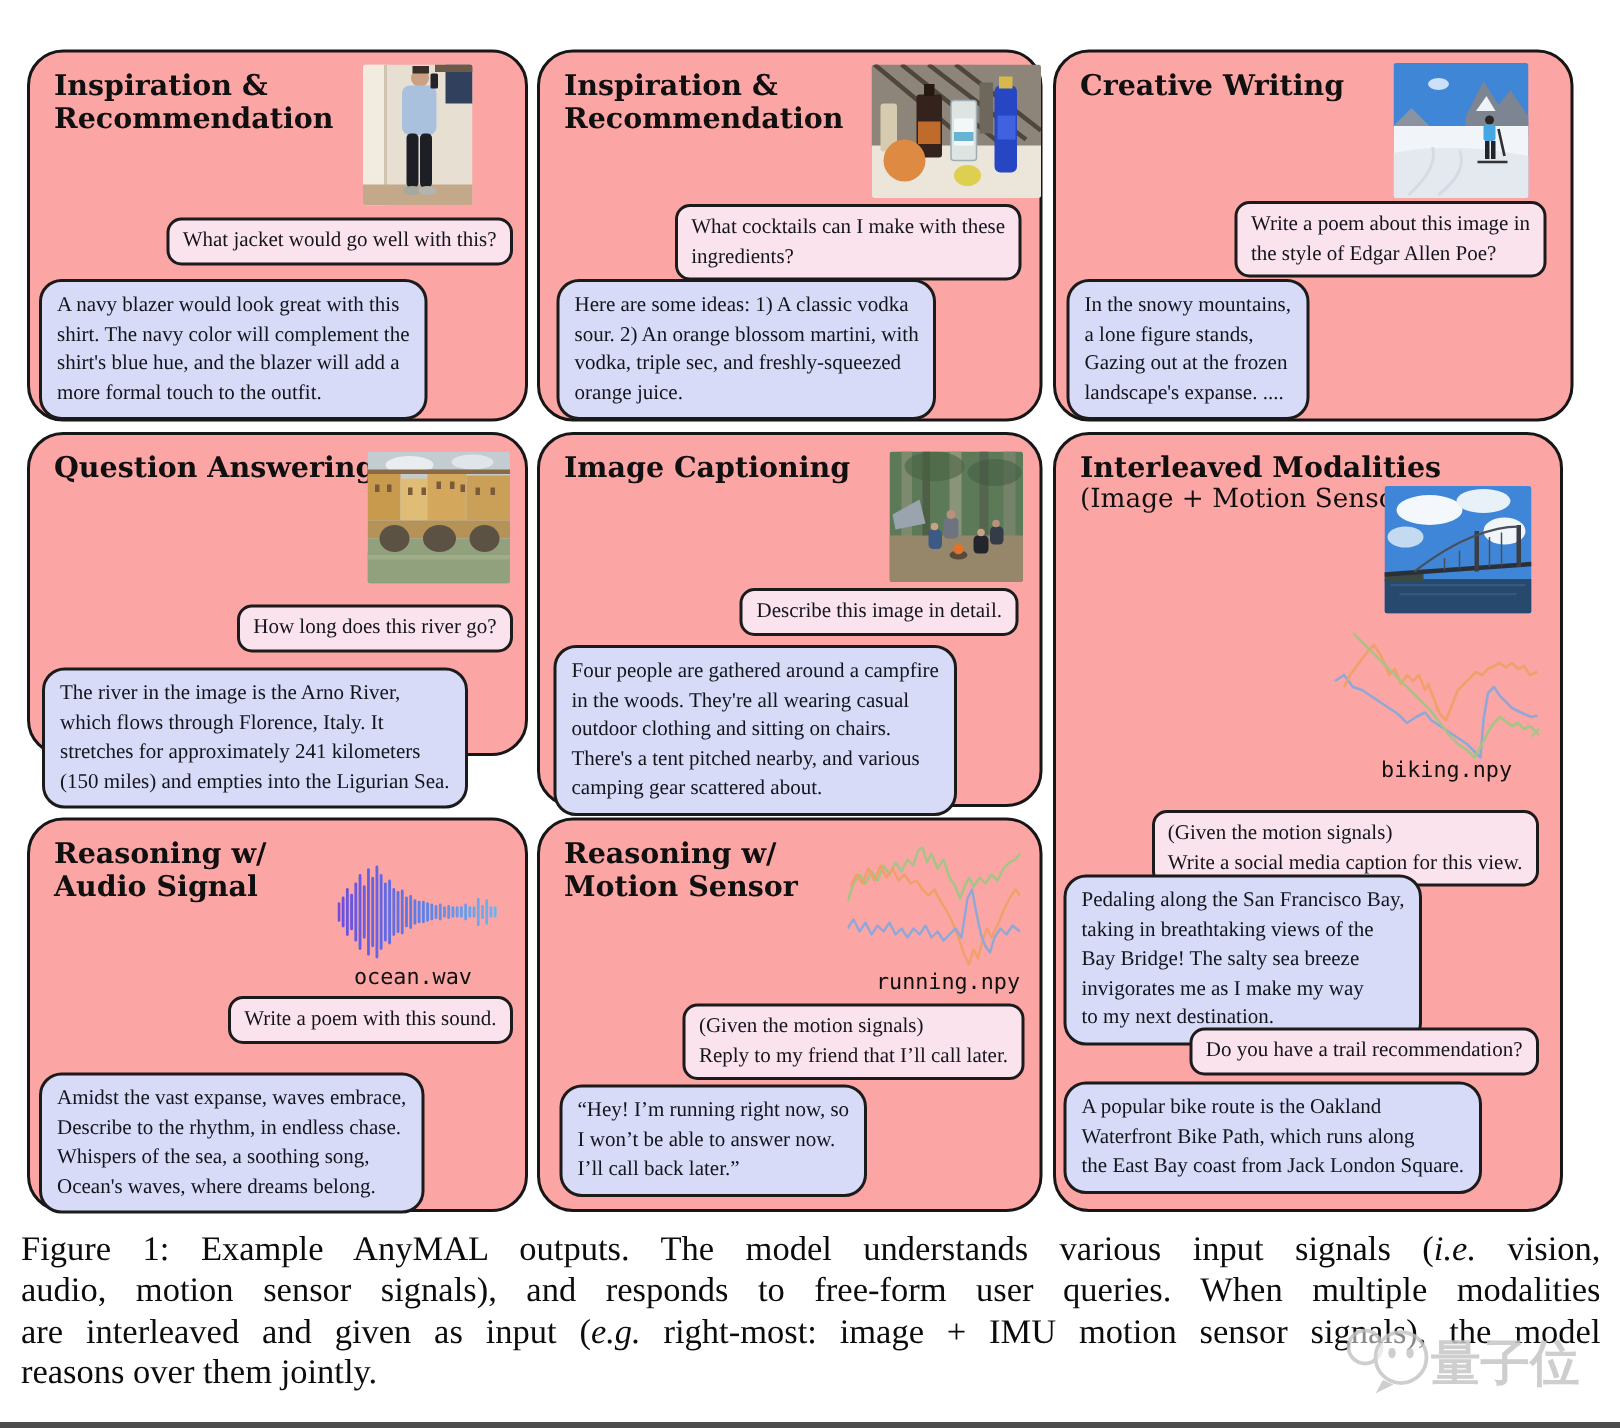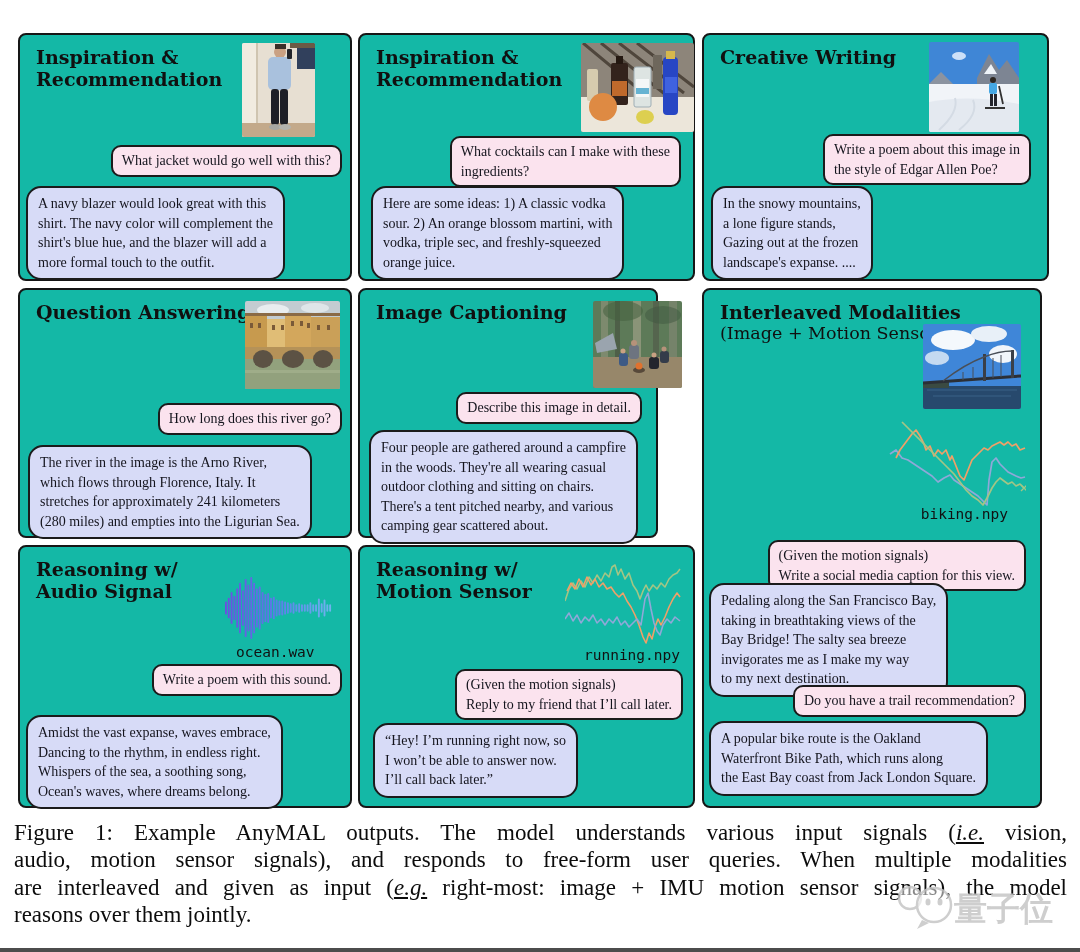--- a/index.html
+++ b/index.html
@@ -1,32 +1,32 @@
 <!DOCTYPE html>
 <html><head>
 <meta charset="utf-8">
 <style>
   html,body{margin:0;padding:0;background:#fff;}
   .page{position:relative;width:1080px;height:952px;background:#ffffff;overflow:hidden;font-family:"Liberation Serif",serif;}
-  .panel{position:absolute;border:2.5px solid #161616;border-radius:8px;background:#14b8a6;box-sizing:border-box;}
+  .panel{position:absolute;border:2.5px solid #161616;border-radius:24px;background:#fca5a5;box-sizing:border-box;}
   .ptitle{position:absolute;left:16px;top:11px;margin:0;font-family:"DejaVu Serif",serif;font-weight:bold;font-size:19px;line-height:22px;color:#101010;}
   .psub{position:absolute;left:16px;top:33px;font-family:"DejaVu Serif",serif;font-size:17.5px;line-height:20px;color:#101010;}
   .photo{position:absolute;border-radius:2px;}
   .chart{position:absolute;}
   .bubble{position:absolute;border:2px solid #1b1b1b;box-sizing:border-box;background:#fff;
           font-family:"Liberation Serif",serif;font-size:14px;line-height:19.5px;color:#14141d;}
   .bubble>div{white-space:nowrap;}
   .q{background:#fbe3ee;border-radius:10px;padding:4px 9px;}
   .a{background:#d7dbf7;border-radius:15px;padding:6px 10px;}
   .center{}
   .mono{position:absolute;font-family:"DejaVu Sans Mono",monospace;font-size:14.5px;line-height:16px;color:#111;}
   .caption{position:absolute;left:14px;top:819px;width:1053px;font-size:23px;line-height:27.4px;color:#0c0c0c;}
   .cline{text-align:justify;text-align-last:justify;}
   .cline.last{text-align:right;text-align-last:left;}
-  .em{font-style:italic;text-decoration:underline;}
+  .em{font-style:italic;}
   .watermark{position:absolute;left:896px;top:876px;z-index:6;opacity:.85;}
   .wm-text{font-size:33px;font-weight:bold;fill:#c6c6c6;font-family:"DejaVu Sans",sans-serif;}
   .bottombar{position:absolute;left:0;top:948px;width:1080px;height:4px;background:#4c4c4c;}
 </style>
 </head>
 <body>
 
 <div class="page">
 
   <section class="panel" style="left:18px;top:33px;width:334px;height:248px">
@@ -120,21 +120,21 @@
         <div>the style of Edgar Allen Poe?</div>
       </div>
     <div class="bubble a" style="left:7px;top:151px">
         <div>In the snowy mountains,</div>
         <div>a lone figure stands,</div>
         <div>Gazing out at the frozen</div>
         <div>landscape's expanse. ....</div>
       </div>
   </section>
 
-  <section class="panel" style="left:18px;top:288px;width:334px;height:250px">
+  <section class="panel" style="left:18px;top:288px;width:334px;height:216px">
     <h2 class="ptitle">
         <div>Question Answering</div>
       </h2>
     <svg class="photo" style="left:225px;top:11px" width="95" height="88" viewBox="0 0 95 88">
       <rect width="95" height="88" fill="#c3ccd1"></rect>
       <ellipse cx="28" cy="9" rx="16" ry="6" fill="#e9edef"></ellipse>
         <ellipse cx="70" cy="7" rx="14" ry="5" fill="#dfe5e8"></ellipse>
       <rect x="0" y="14" width="22" height="32" fill="#c79a4e"></rect>
         <rect x="22" y="18" width="18" height="28" fill="#e0bd76"></rect>
       <rect x="40" y="12" width="26" height="34" fill="#d3a75c"></rect>
@@ -159,25 +159,25 @@
       <rect y="67" width="95" height="21" fill="#92a17d"></rect>
         <rect y="69" width="95" height="3" fill="#a3b08c" opacity=".8"></rect>
     </svg>
     <div class="bubble q center" style="right:8px;top:113px">
         <div>How long does this river go?</div>
       </div>
     <div class="bubble a" style="left:8px;top:155px">
         <div>The river in the image is the Arno River,</div>
         <div>which flows through Florence, Italy. It</div>
         <div>stretches for approximately 241 kilometers</div>
-        <div>(280 miles) and empties into the Ligurian Sea.</div>
-      </div>
-  </section>
-
-  <section class="panel" style="left:358px;top:288px;width:300px;height:250px">
+        <div>(150 miles) and empties into the Ligurian Sea.</div>
+      </div>
+  </section>
+
+  <section class="panel" style="left:358px;top:288px;width:337px;height:250px">
     <h2 class="ptitle">
         <div>Image Captioning</div>
       </h2>
     <svg class="photo" style="left:233px;top:11px" width="89" height="87" viewBox="0 0 89 87">
       <rect width="89" height="87" fill="#5d7a58"></rect>
       <rect x="8" width="7" height="60" fill="#7d8a6e"></rect>
         <rect x="22" width="5" height="58" fill="#4e5f48"></rect>
       <rect x="40" width="8" height="56" fill="#8a9478"></rect>
         <rect x="60" width="6" height="58" fill="#55654e"></rect>
         <rect x="76" width="8" height="60" fill="#75836a"></rect>
@@ -270,21 +270,21 @@
         </linearGradient>
       </defs>
       <path stroke="url(#wavegrad)" stroke-width="2" stroke-linecap="round" d="M1,27 V39 M4,23 V43 M7,17 V49 M10,21 V45 M13,13 V53 M16,7 V59 M19,15 V51 M22,3 V63 M25,9 V57 M28,1 V65 M31,7 V59 M34,13 V53 M37,11 V55 M40,17 V49 M43,19 V47 M46,18 V48 M49,23 V43 M52,22 V44 M55,25 V41 M58,26 V40 M61,26 V40 M64,27 V39 M67,28 V38 M70,29 V37 M73,28 V38 M76,30 V36 M79,29 V37 M82,30 V36 M85,30 V36 M88,30 V36 M91,28 V38 M94,30 V36 M97,30 V36 M100,24 V42 M103,29 V37 M106,25 V41 M109,30 V36 M112,30 V36"></path>
     </svg>
     <div class="mono" style="left:216px;top:97px;width:107px;text-align:left">ocean.wav</div>
     <div class="bubble q center" style="right:8px;top:117px">
         <div>Write a poem with this sound.</div>
       </div>
     <div class="bubble a" style="left:6px;top:168px">
         <div>Amidst the vast expanse, waves embrace,</div>
-        <div>Dancing to the rhythm, in endless right.</div>
+        <div>Describe to the rhythm, in endless chase.</div>
         <div>Whispers of the sea, a soothing song,</div>
         <div>Ocean's waves, where dreams belong.</div>
       </div>
   </section>
 
   <section class="panel" style="left:358px;top:545px;width:337px;height:263px">
     <h2 class="ptitle">
         <div>Reasoning w/</div>
         <div>Motion Sensor</div>
       </h2>

